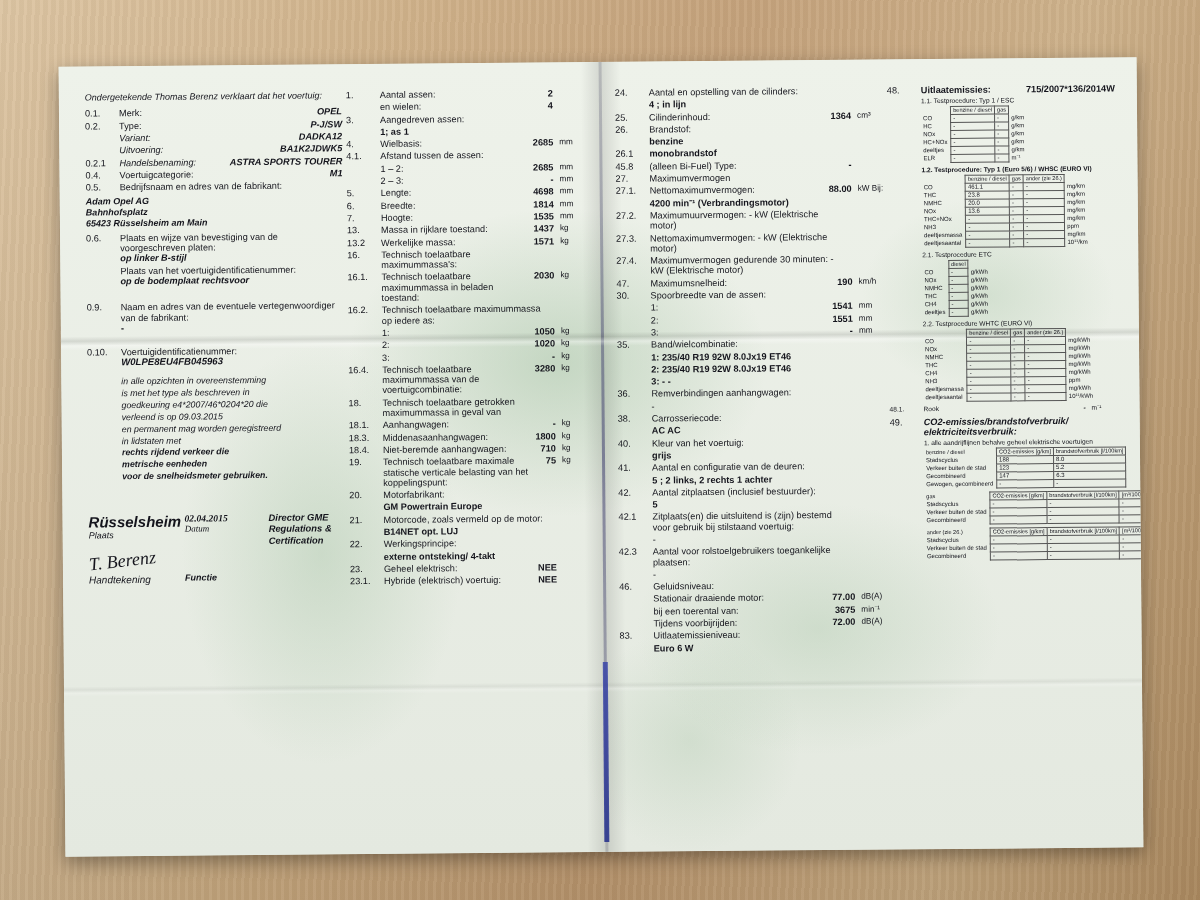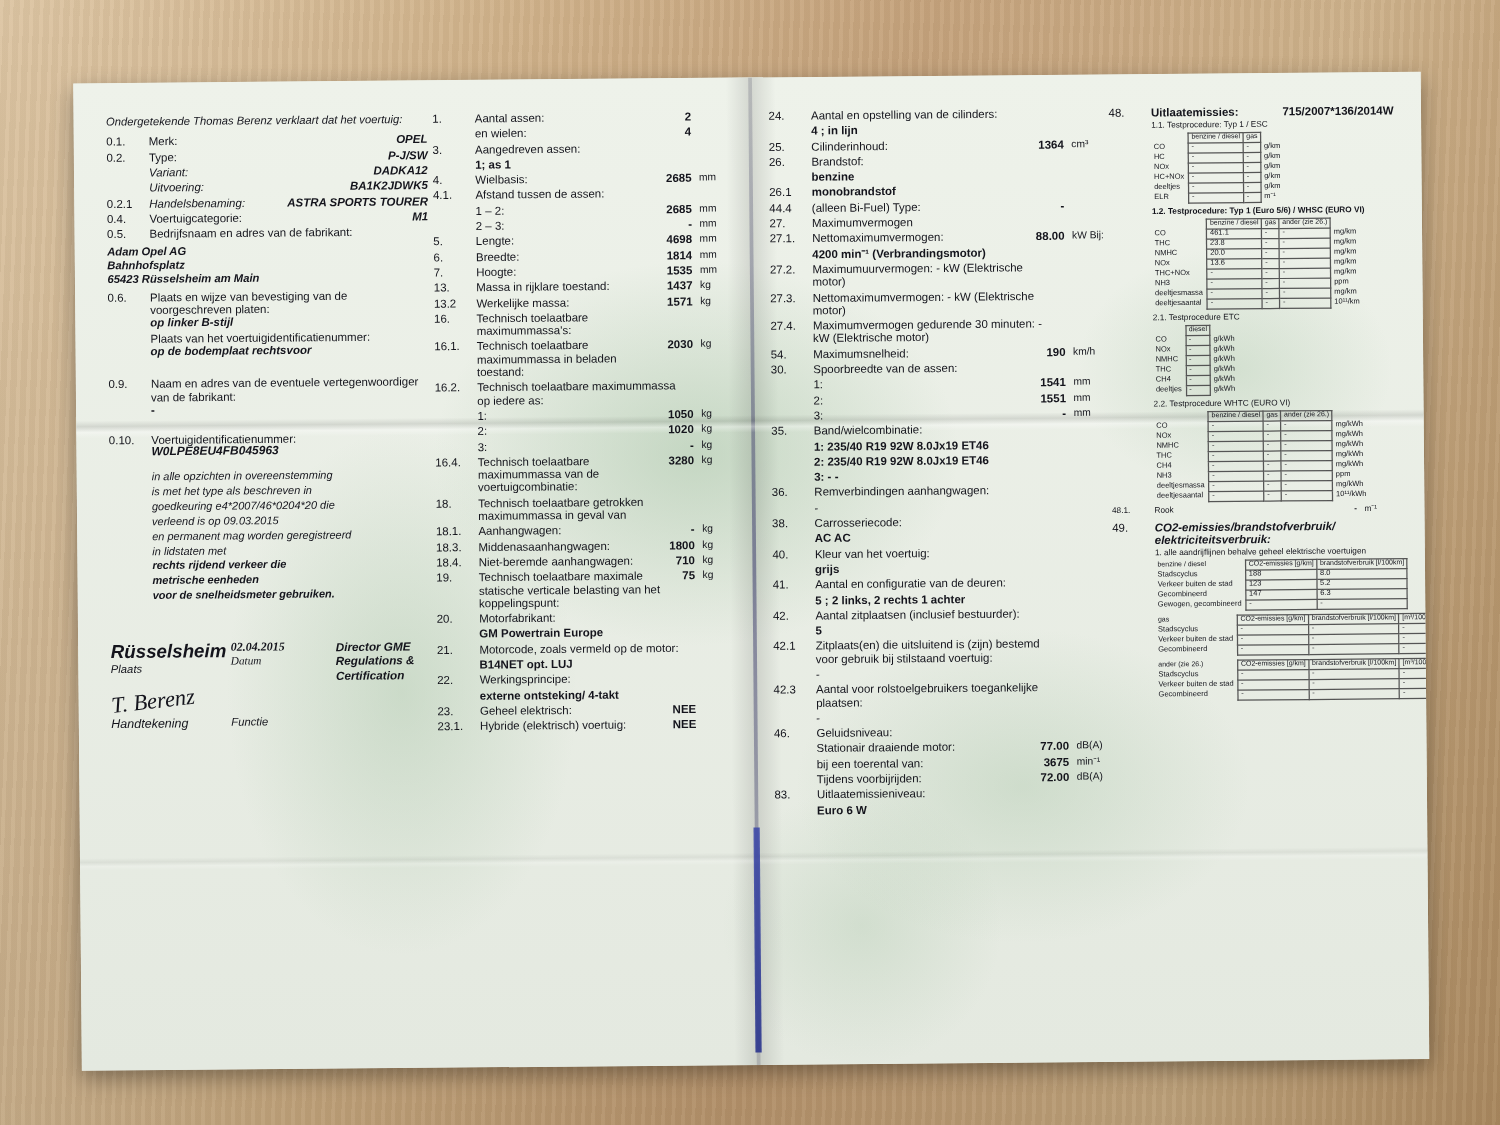--- a/index.html
+++ b/index.html
@@ -208,21 +208,21 @@
               <div>Regulations &amp;</div>
               <div>Certification</div>
             </div>
           </div>
         </div>
         <div style="display:flex;margin-top:2px;align-items:flex-start;">
           <div style="width:96px;">
             <div class="sig">T. Berenz</div>
             <div class="i" style="font-size:10px;margin-top:4px">Handtekening</div>
           </div>
-          <div style="width:84px;">
+          <div style="width:84px;font-weight:bold;">
             <div style="height:20px"></div>
             <div class="i" style="font-size:9px;margin-top:4px">Functie</div>
           </div>
         </div>
       </div>
 
       <div style="width:240px;margin-left:4px;" id="middle-col">
           <div class="row">
             <div class="num">1.</div>
             <div class="lbl">Aantal assen:</div>
@@ -458,21 +458,21 @@
             <div class="val"></div>
             <div class="unit"></div>
           </div>
           <div class="row">
             <div class="num">26.1</div>
             <div class="lbl b">monobrandstof</div>
             <div class="val"></div>
             <div class="unit"></div>
           </div>
           <div class="row">
-            <div class="num">44.4</div>
+            <div class="num">45.8</div>
             <div class="lbl">(alleen Bi-Fuel) Type:</div>
             <div class="val">-</div>
             <div class="unit"></div>
           </div>
           <div class="row">
             <div class="num">27.</div>
             <div class="lbl">Maximumvermogen</div>
             <div class="val"></div>
             <div class="unit"></div>
           </div>
@@ -500,21 +500,21 @@
             <div class="val"></div>
             <div class="unit"></div>
           </div>
           <div class="row">
             <div class="num">27.4.</div>
             <div class="lbl">Maximumvermogen gedurende 30 minuten:  - kW (Elektrische motor)</div>
             <div class="val"></div>
             <div class="unit"></div>
           </div>
           <div class="row">
-            <div class="num">54.</div>
+            <div class="num">47.</div>
             <div class="lbl">Maximumsnelheid:</div>
             <div class="val">190</div>
             <div class="unit">km/h</div>
           </div>
           <div class="row">
             <div class="num">30.</div>
             <div class="lbl">Spoorbreedte van de assen:</div>
             <div class="val"></div>
             <div class="unit"></div>
           </div>

